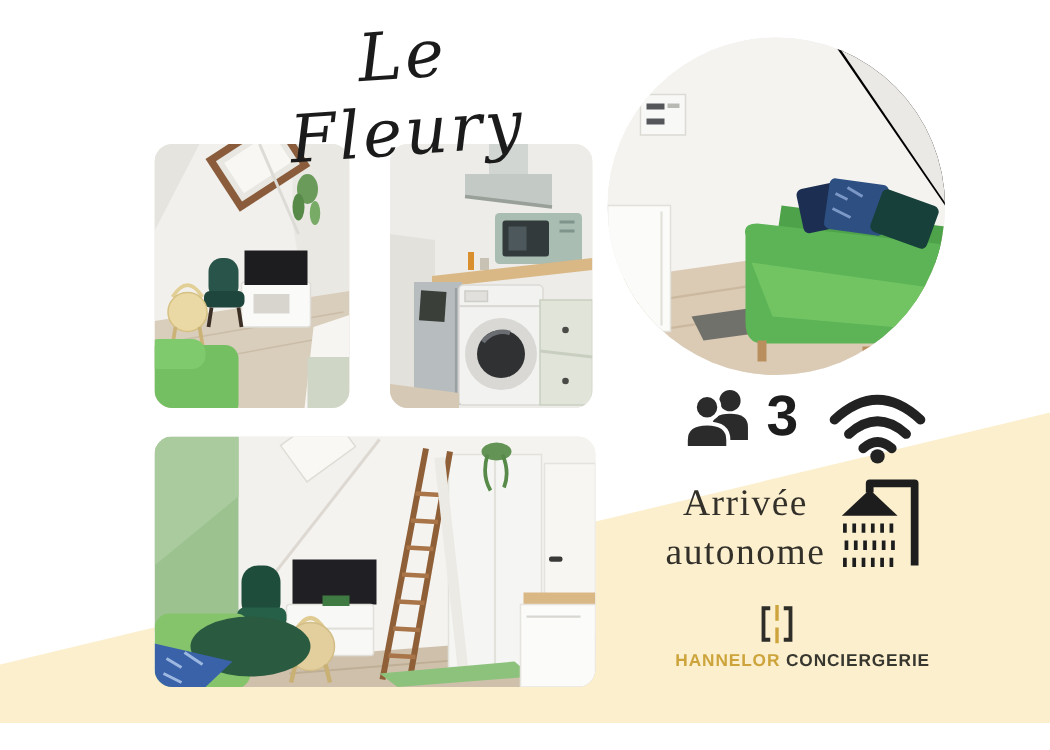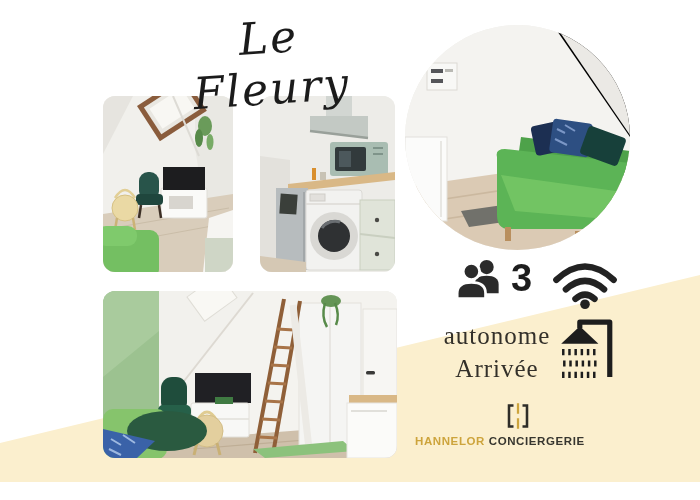--- a/index.html
+++ b/index.html
@@ -16,21 +16,21 @@
   .pc{left:405px;top:25px;width:225px;height:225px;border-radius:50%;}
   .p3{left:103px;top:291px;width:294px;height:167px;border-radius:12px;}
   .feat{position:absolute;z-index:2;display:flex;align-items:center;}
   .cap{left:455px;top:256px;}
   .cap .num{font-weight:800;font-size:38px;color:#1d1d1d;margin-left:8px;line-height:1;}
   .wifi{left:551px;top:256px;}
   .arrival{position:absolute;left:427px;top:320px;width:140px;z-index:2;text-align:center;
            font-family:"Liberation Serif",serif;font-size:25px;color:#33302a;
            line-height:1.3;letter-spacing:1px;}
   .shower{position:absolute;left:555px;top:314px;z-index:2;}
-  .brand{position:absolute;left:415px;top:400px;width:205px;z-index:2;text-align:left;}
+  .brand{position:absolute;left:415px;top:400px;width:205px;z-index:2;text-align:right;}
   .brand .mono{display:block;margin:0 auto 3px auto;width:30px;height:32px;}
   .brand .line{font-size:11.5px;font-weight:bold;letter-spacing:0.6px;white-space:nowrap;}
   .brand .gold{color:#CDA43C;}
   .brand .dark{color:#37362F;}
   .brand .tag{font-family:"DejaVu Serif",serif;font-style:italic;font-size:6.5px;
               color:#57503b;margin-top:1px;}
 </style>
 </head>
 <body>
 
@@ -233,22 +233,22 @@
       <g fill="none" stroke="#222222" stroke-width="6" stroke-linecap="round">
         <path d="M5 22 Q32 -3 59 22"></path>
         <path d="M14 31 Q32 15 50 31"></path>
         <path d="M23 40 Q32 32 41 40"></path>
       </g>
       <circle cx="32" cy="45" r="4.5" fill="#222222"></circle>
     </svg>
   </div>
 
   <div class="arrival">
+    <div>Arrivée</div>
     <div>autonome</div>
-    <div>Arrivée</div>
   </div>
 
   <div class="shower">
     <svg width="62" height="68" viewBox="0 0 60 64">
       <path d="M53 60 V7 H24 V13" fill="none" stroke="#1d1d1d" stroke-width="5" stroke-linejoin="round"></path>
       <polygon points="24,11 6,28 42,28" fill="#1d1d1d"></polygon>
       <path d="M8 33 v6 M14 33 v6 M20 33 v6 M26 33 v6 M32 33 v6 M38 33 v6" stroke="#1d1d1d" stroke-width="2.4"></path>
       <path d="M9 44 v6 M15 44 v6 M21 44 v6 M27 44 v6 M33 44 v6 M39 44 v6" stroke="#1d1d1d" stroke-width="2.4"></path>
       <path d="M8 55 v6 M14 55 v6 M20 55 v6 M26 55 v6 M32 55 v6 M38 55 v6" stroke="#1d1d1d" stroke-width="2.4"></path>
     </svg>

